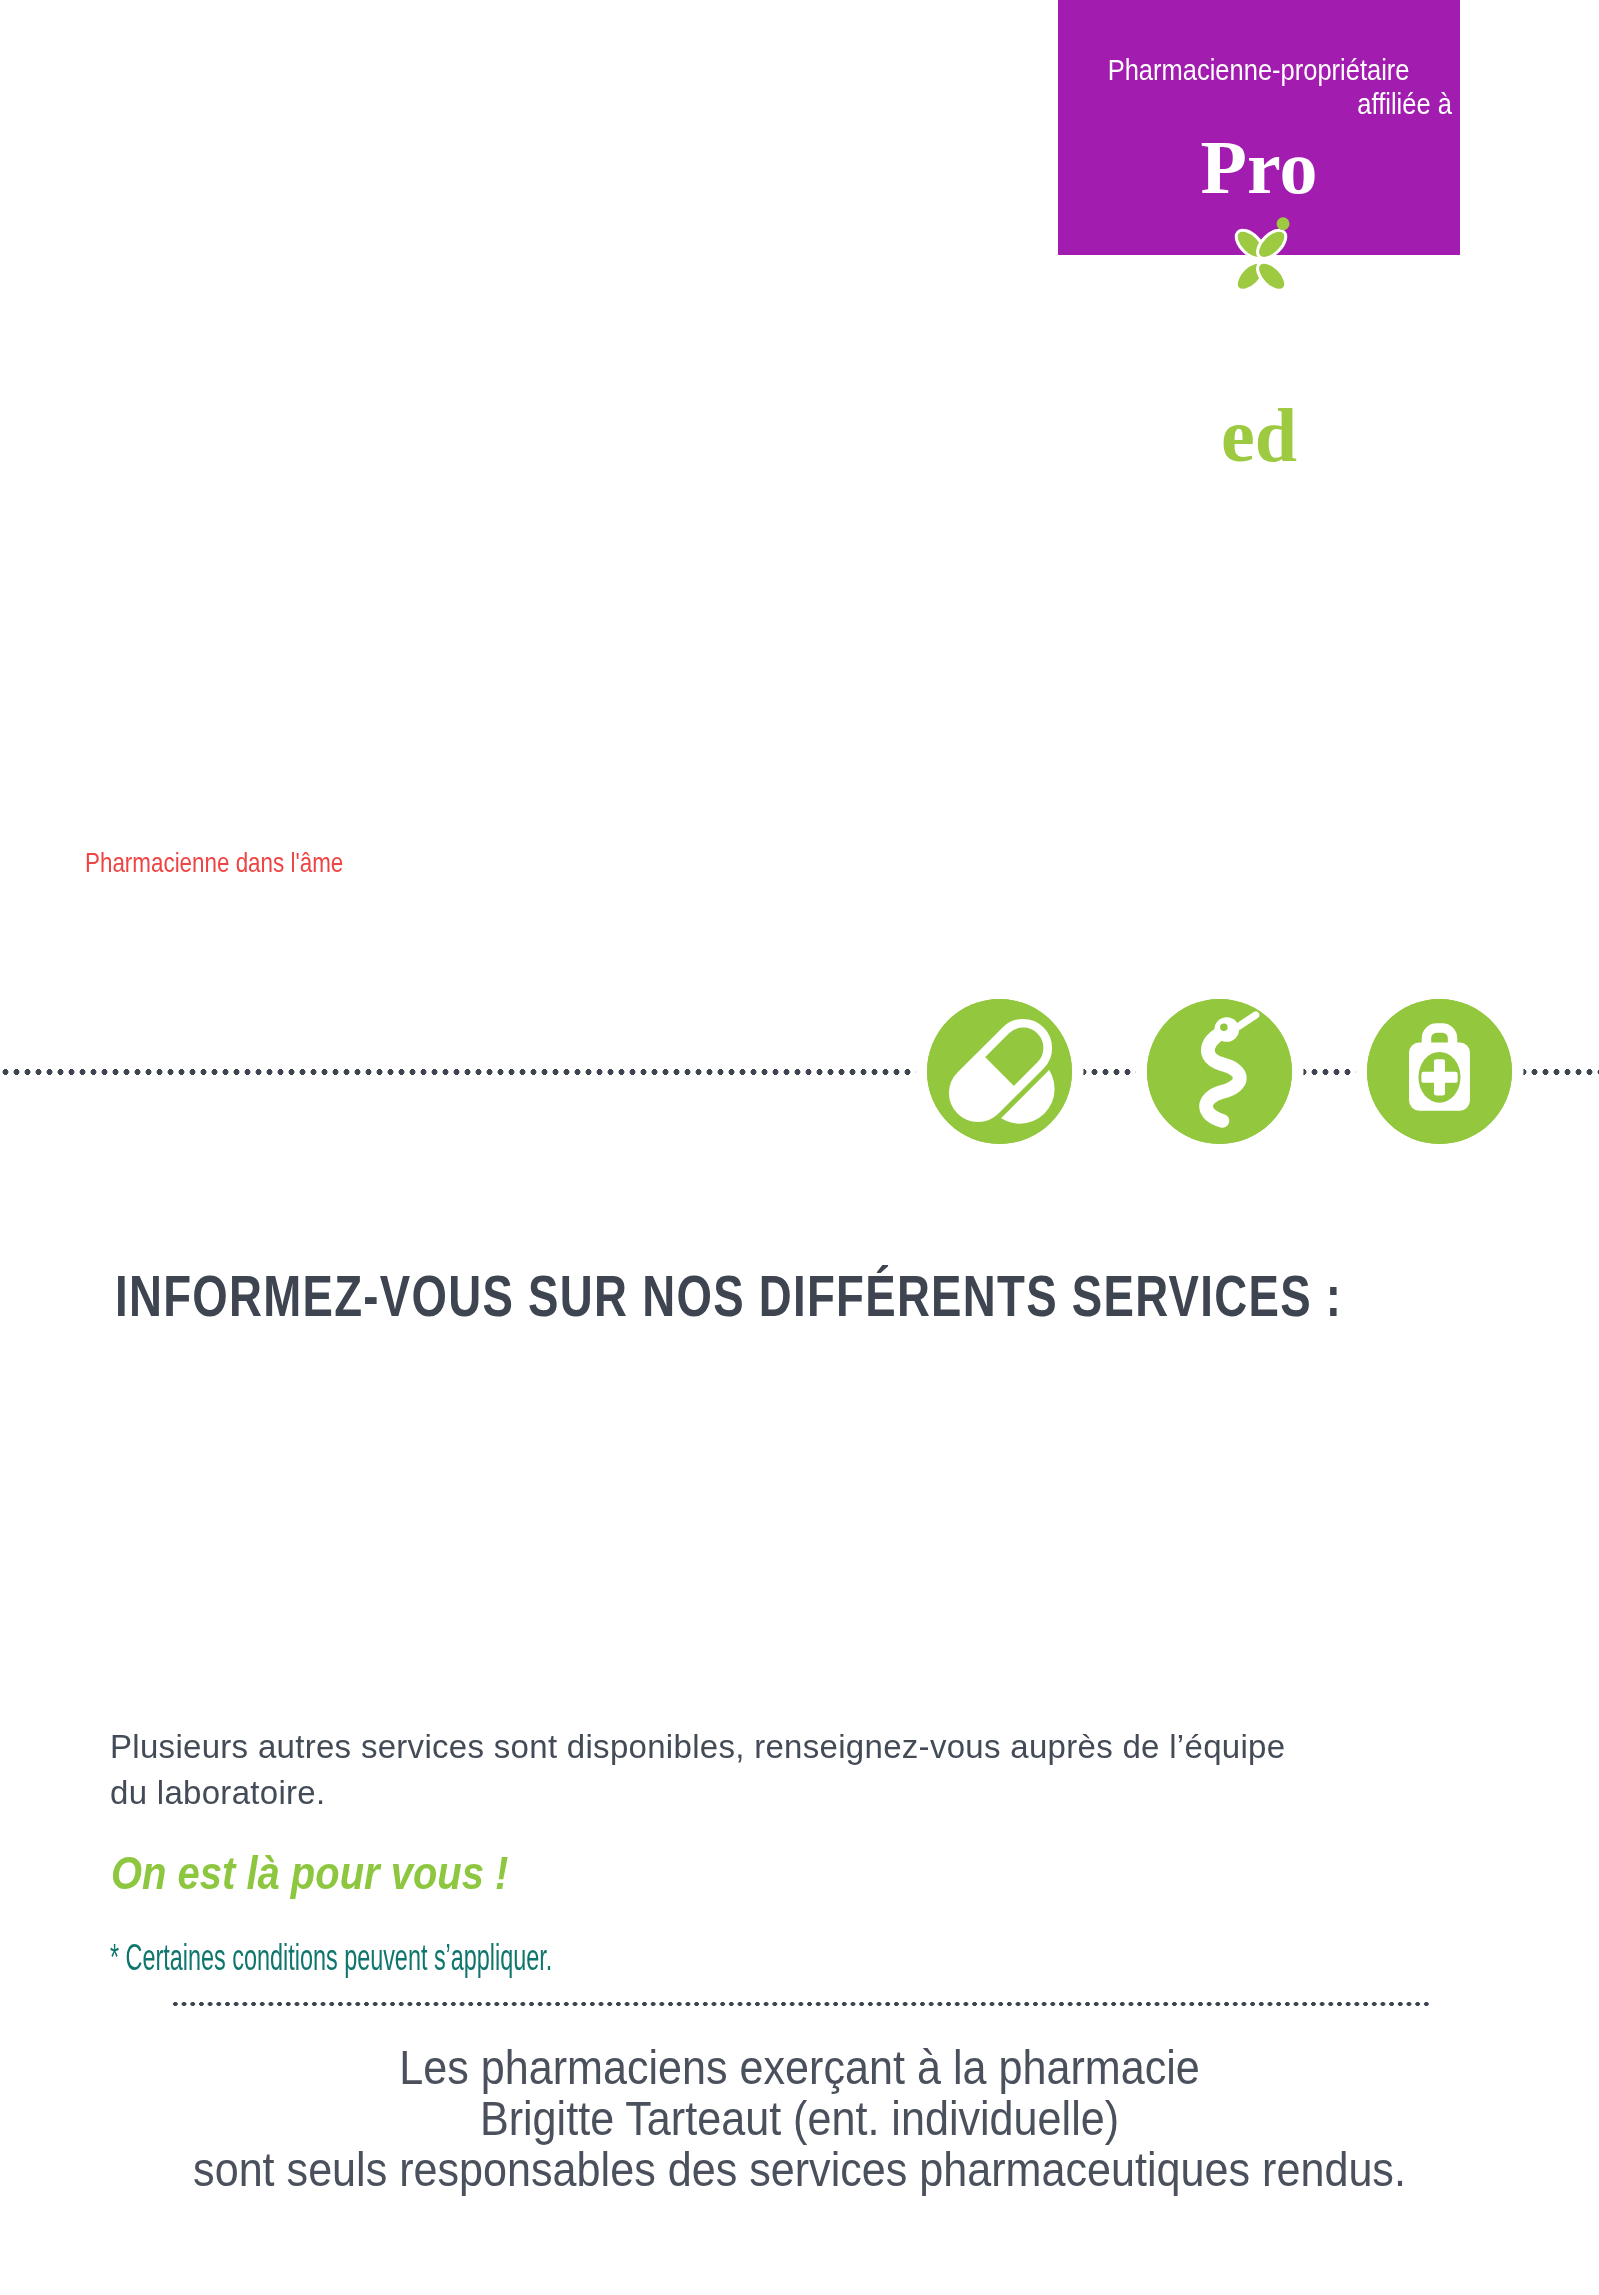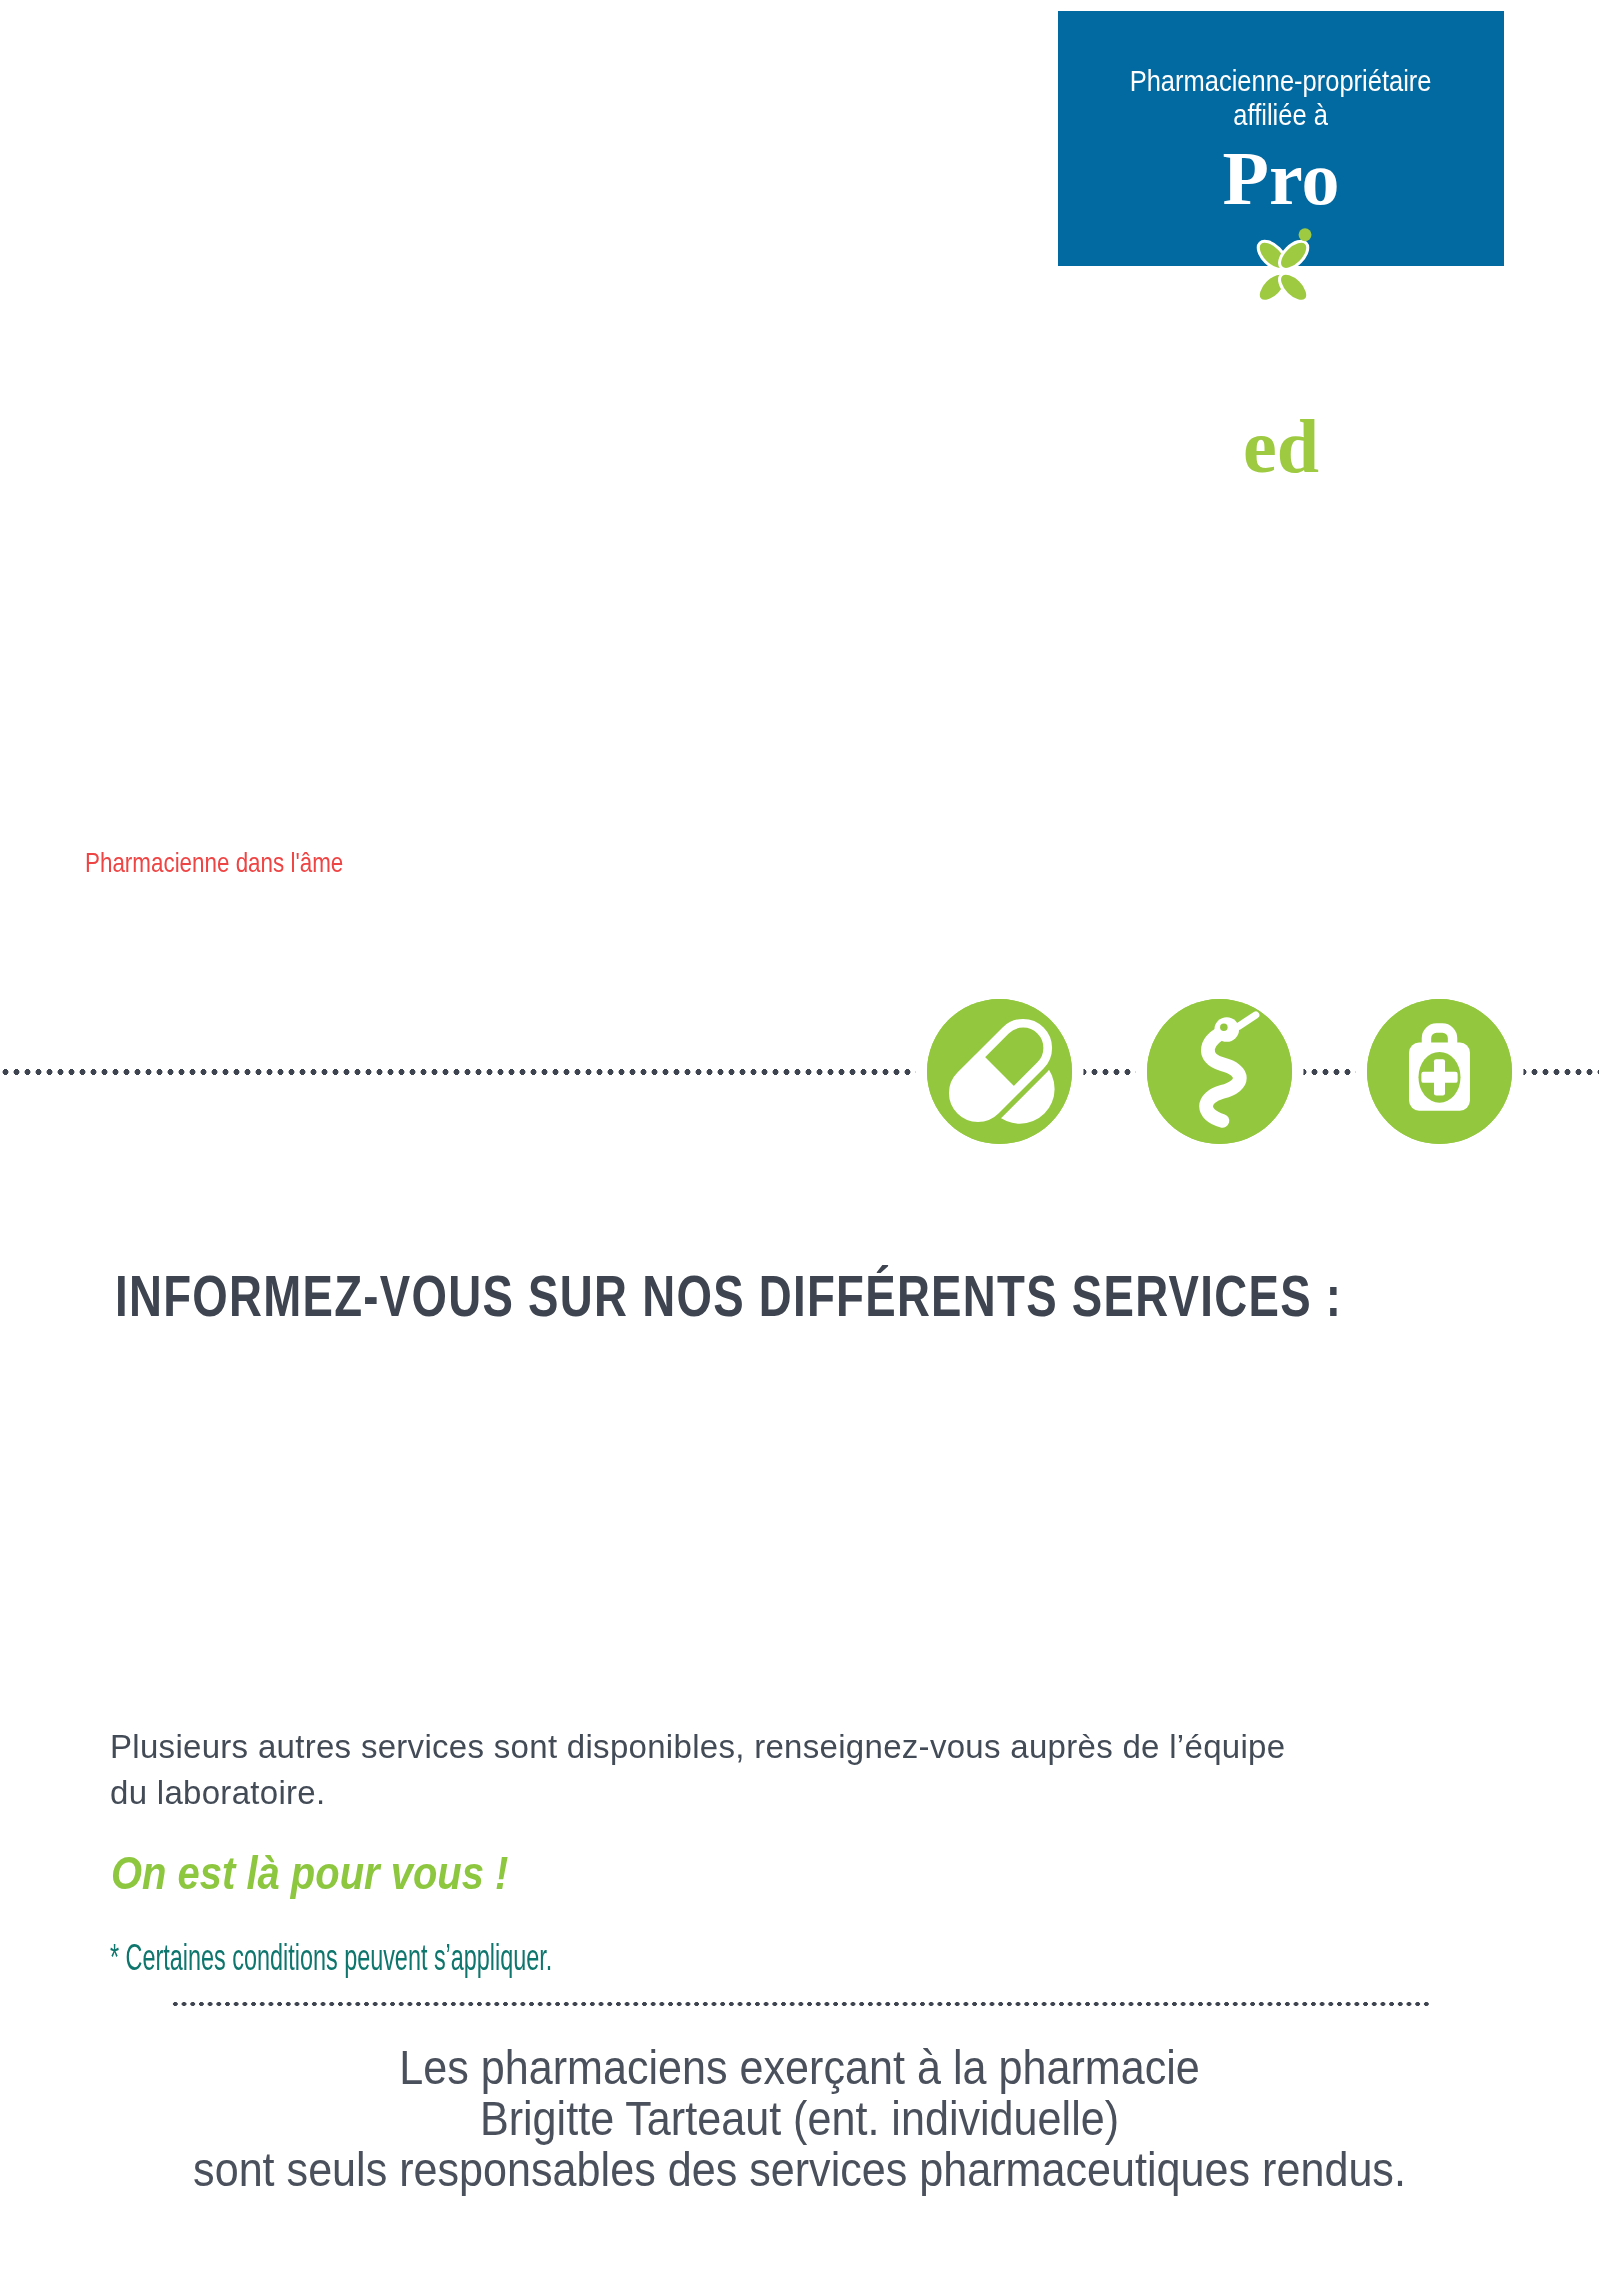--- a/index.html
+++ b/index.html
@@ -1,24 +1,24 @@
 <!DOCTYPE html>
 <html style="font-size:13px"><head>
 <meta charset="utf-8">
 <style>
   html,body{margin:0;padding:0;background:#ffffff;}
   #page{position:relative;width:1599px;height:2295px;background:#ffffff;overflow:hidden;
         font-family:"Liberation Sans", sans-serif;}
 
   
-  .affbox{position:absolute;left:1058px;top:11px;width:446px;height:255px;background:#0369a1;}
+  .affbox{position:absolute;left:1058px;top:0;width:402px;height:255px;background:#a21caf;}
   .affline{position:absolute;left:0;right:0;text-align:center;color:#ffffff;font-size:30px;line-height:33px;white-space:nowrap;}
   .affline .squeeze{display:inline-block;transform:scaleX(.85);transform-origin:center top;}
   .affline1{top:53px;}
-  .affline2{top:87px;}
+  .affline2{top:87px;text-align:right;}
   .logo{position:absolute;left:0;right:0;top:122px;display:flex;justify-content:center;align-items:center;
         font-family:"Liberation Serif", serif;font-weight:700;font-size:76px;line-height:91px;white-space:nowrap;flex-direction:column;}
   .logo .white{color:#ffffff;}
   .logo .green{color:#9dca41;text-align:center;}
   .logo svg{margin:0 -6.6px 0 -3.3px;position:relative;top:1.6px;}
 
   
   .tagline{position:absolute;left:85px;top:847px;color:#ef4444;font-size:28px;white-space:nowrap;}
   .tagline .squeeze{display:inline-block;transform:scaleX(.8);transform-origin:left top;}
 

